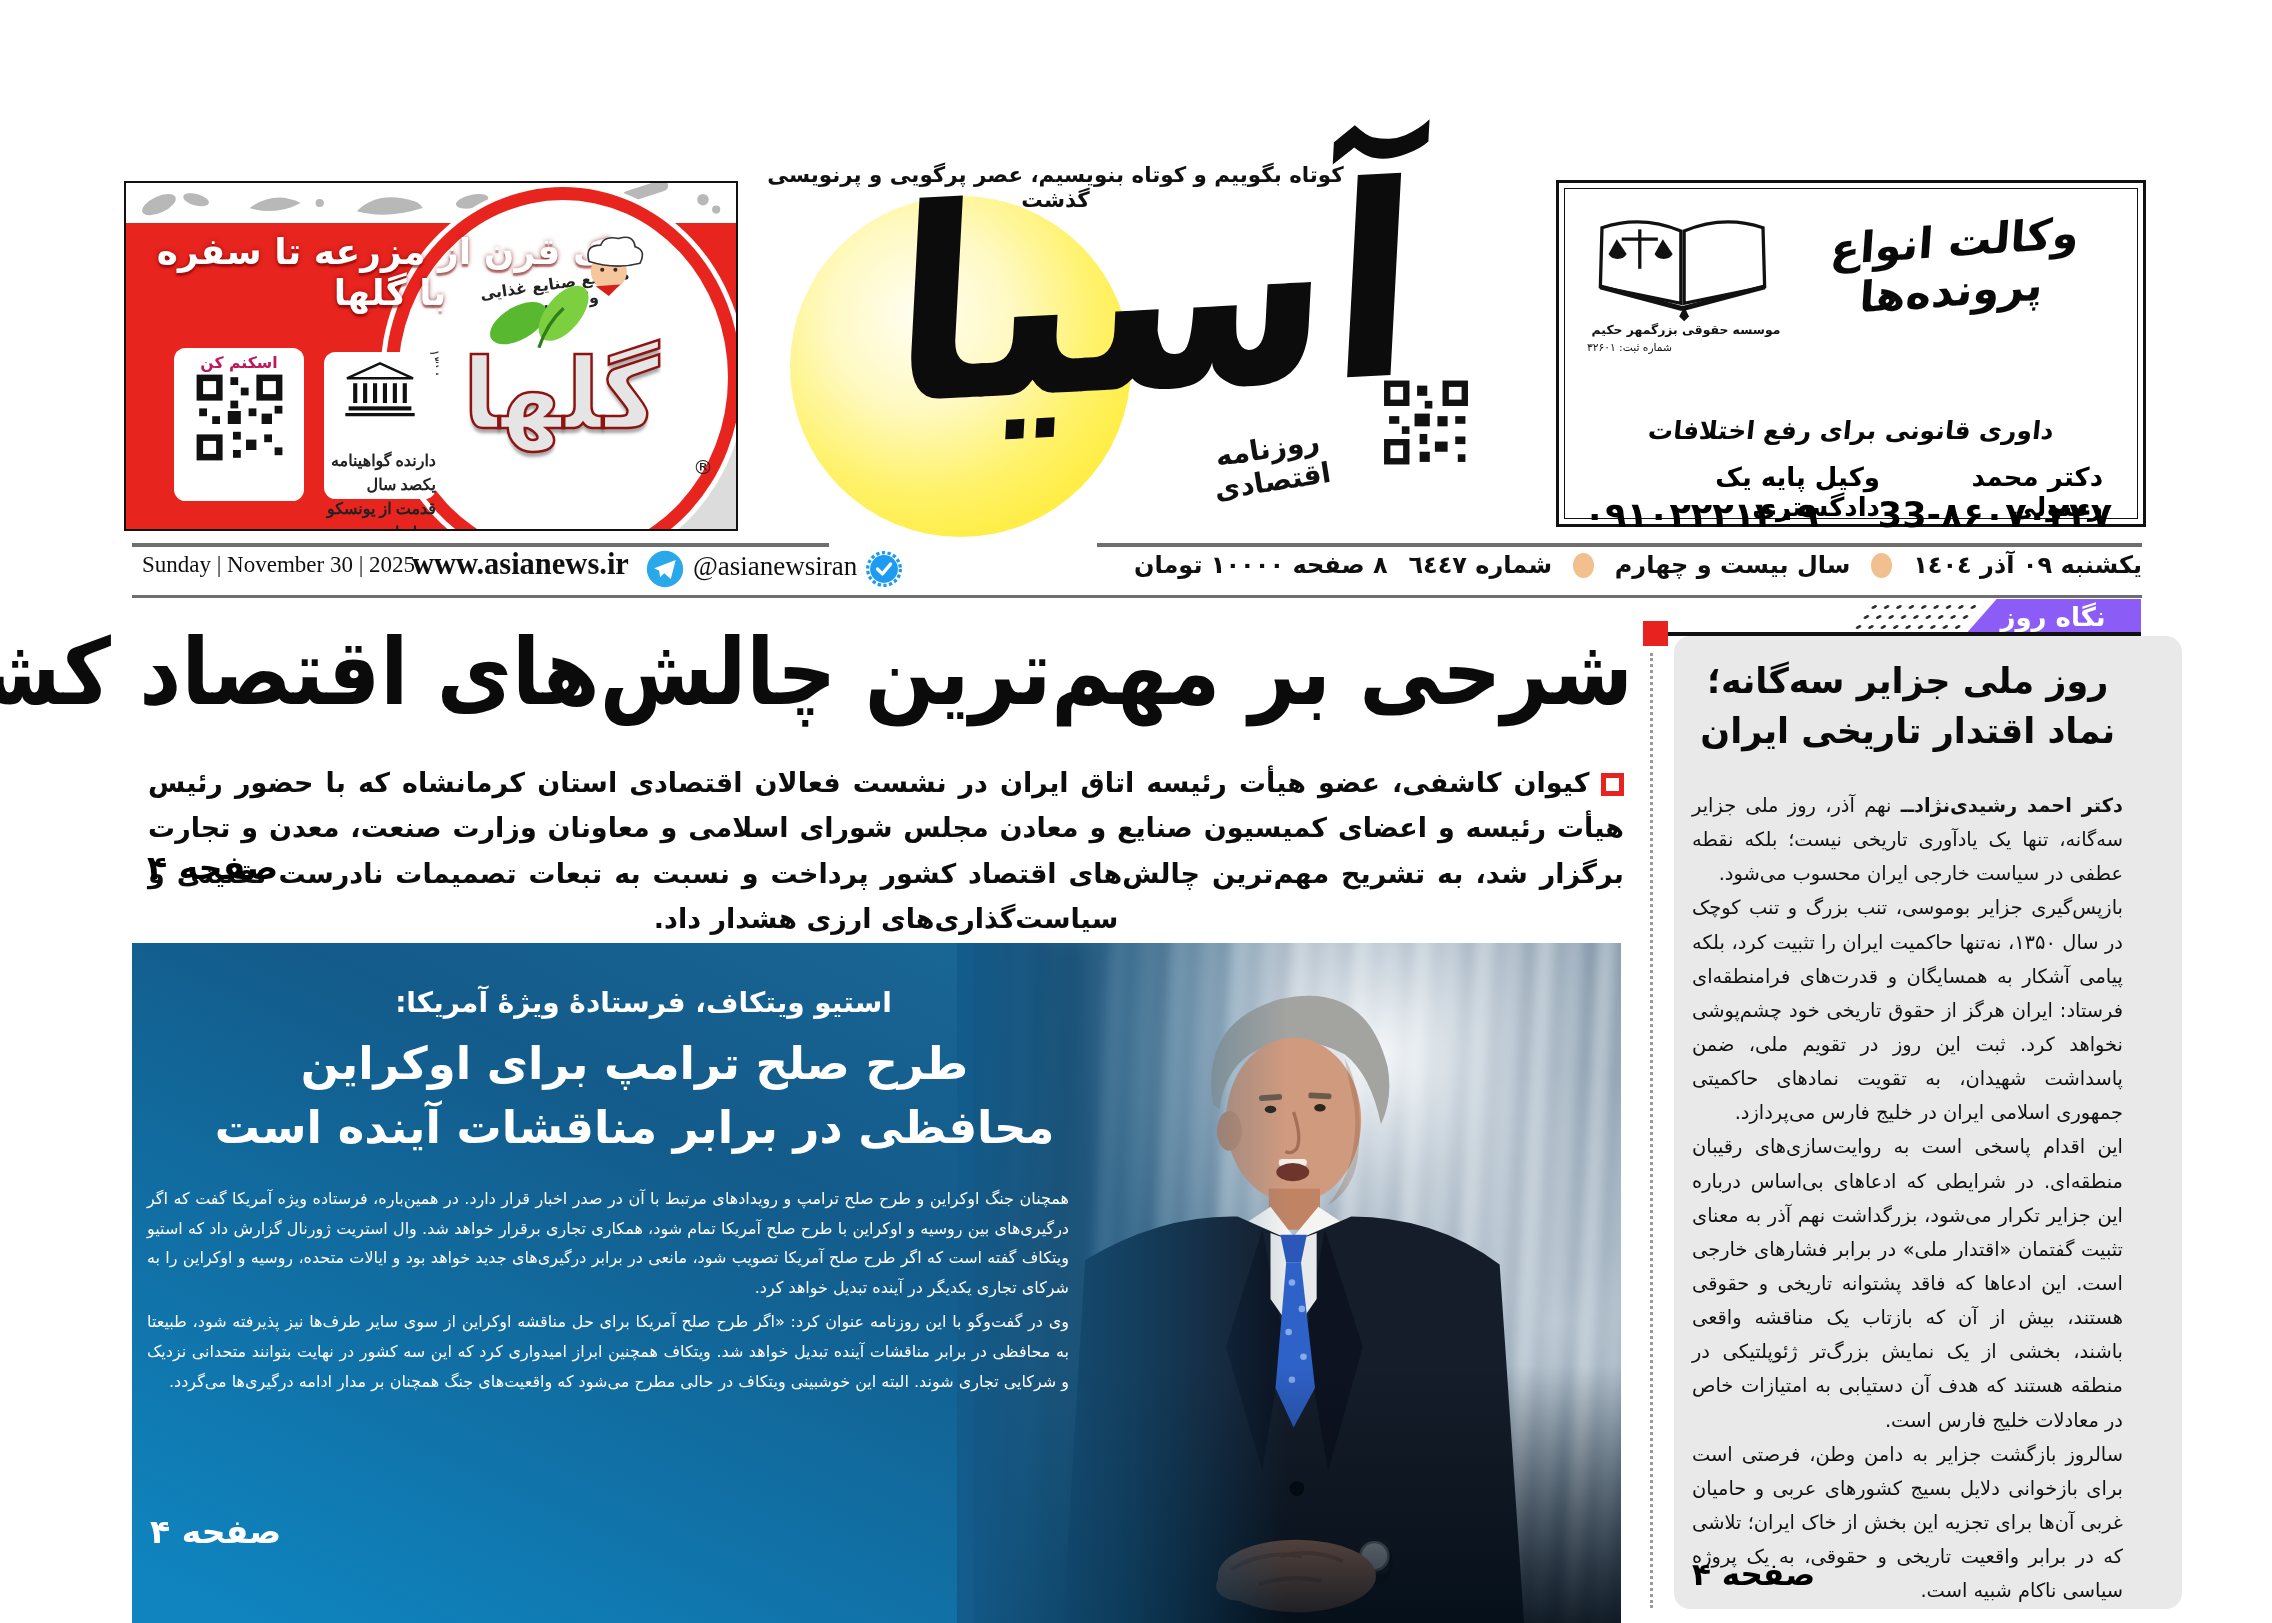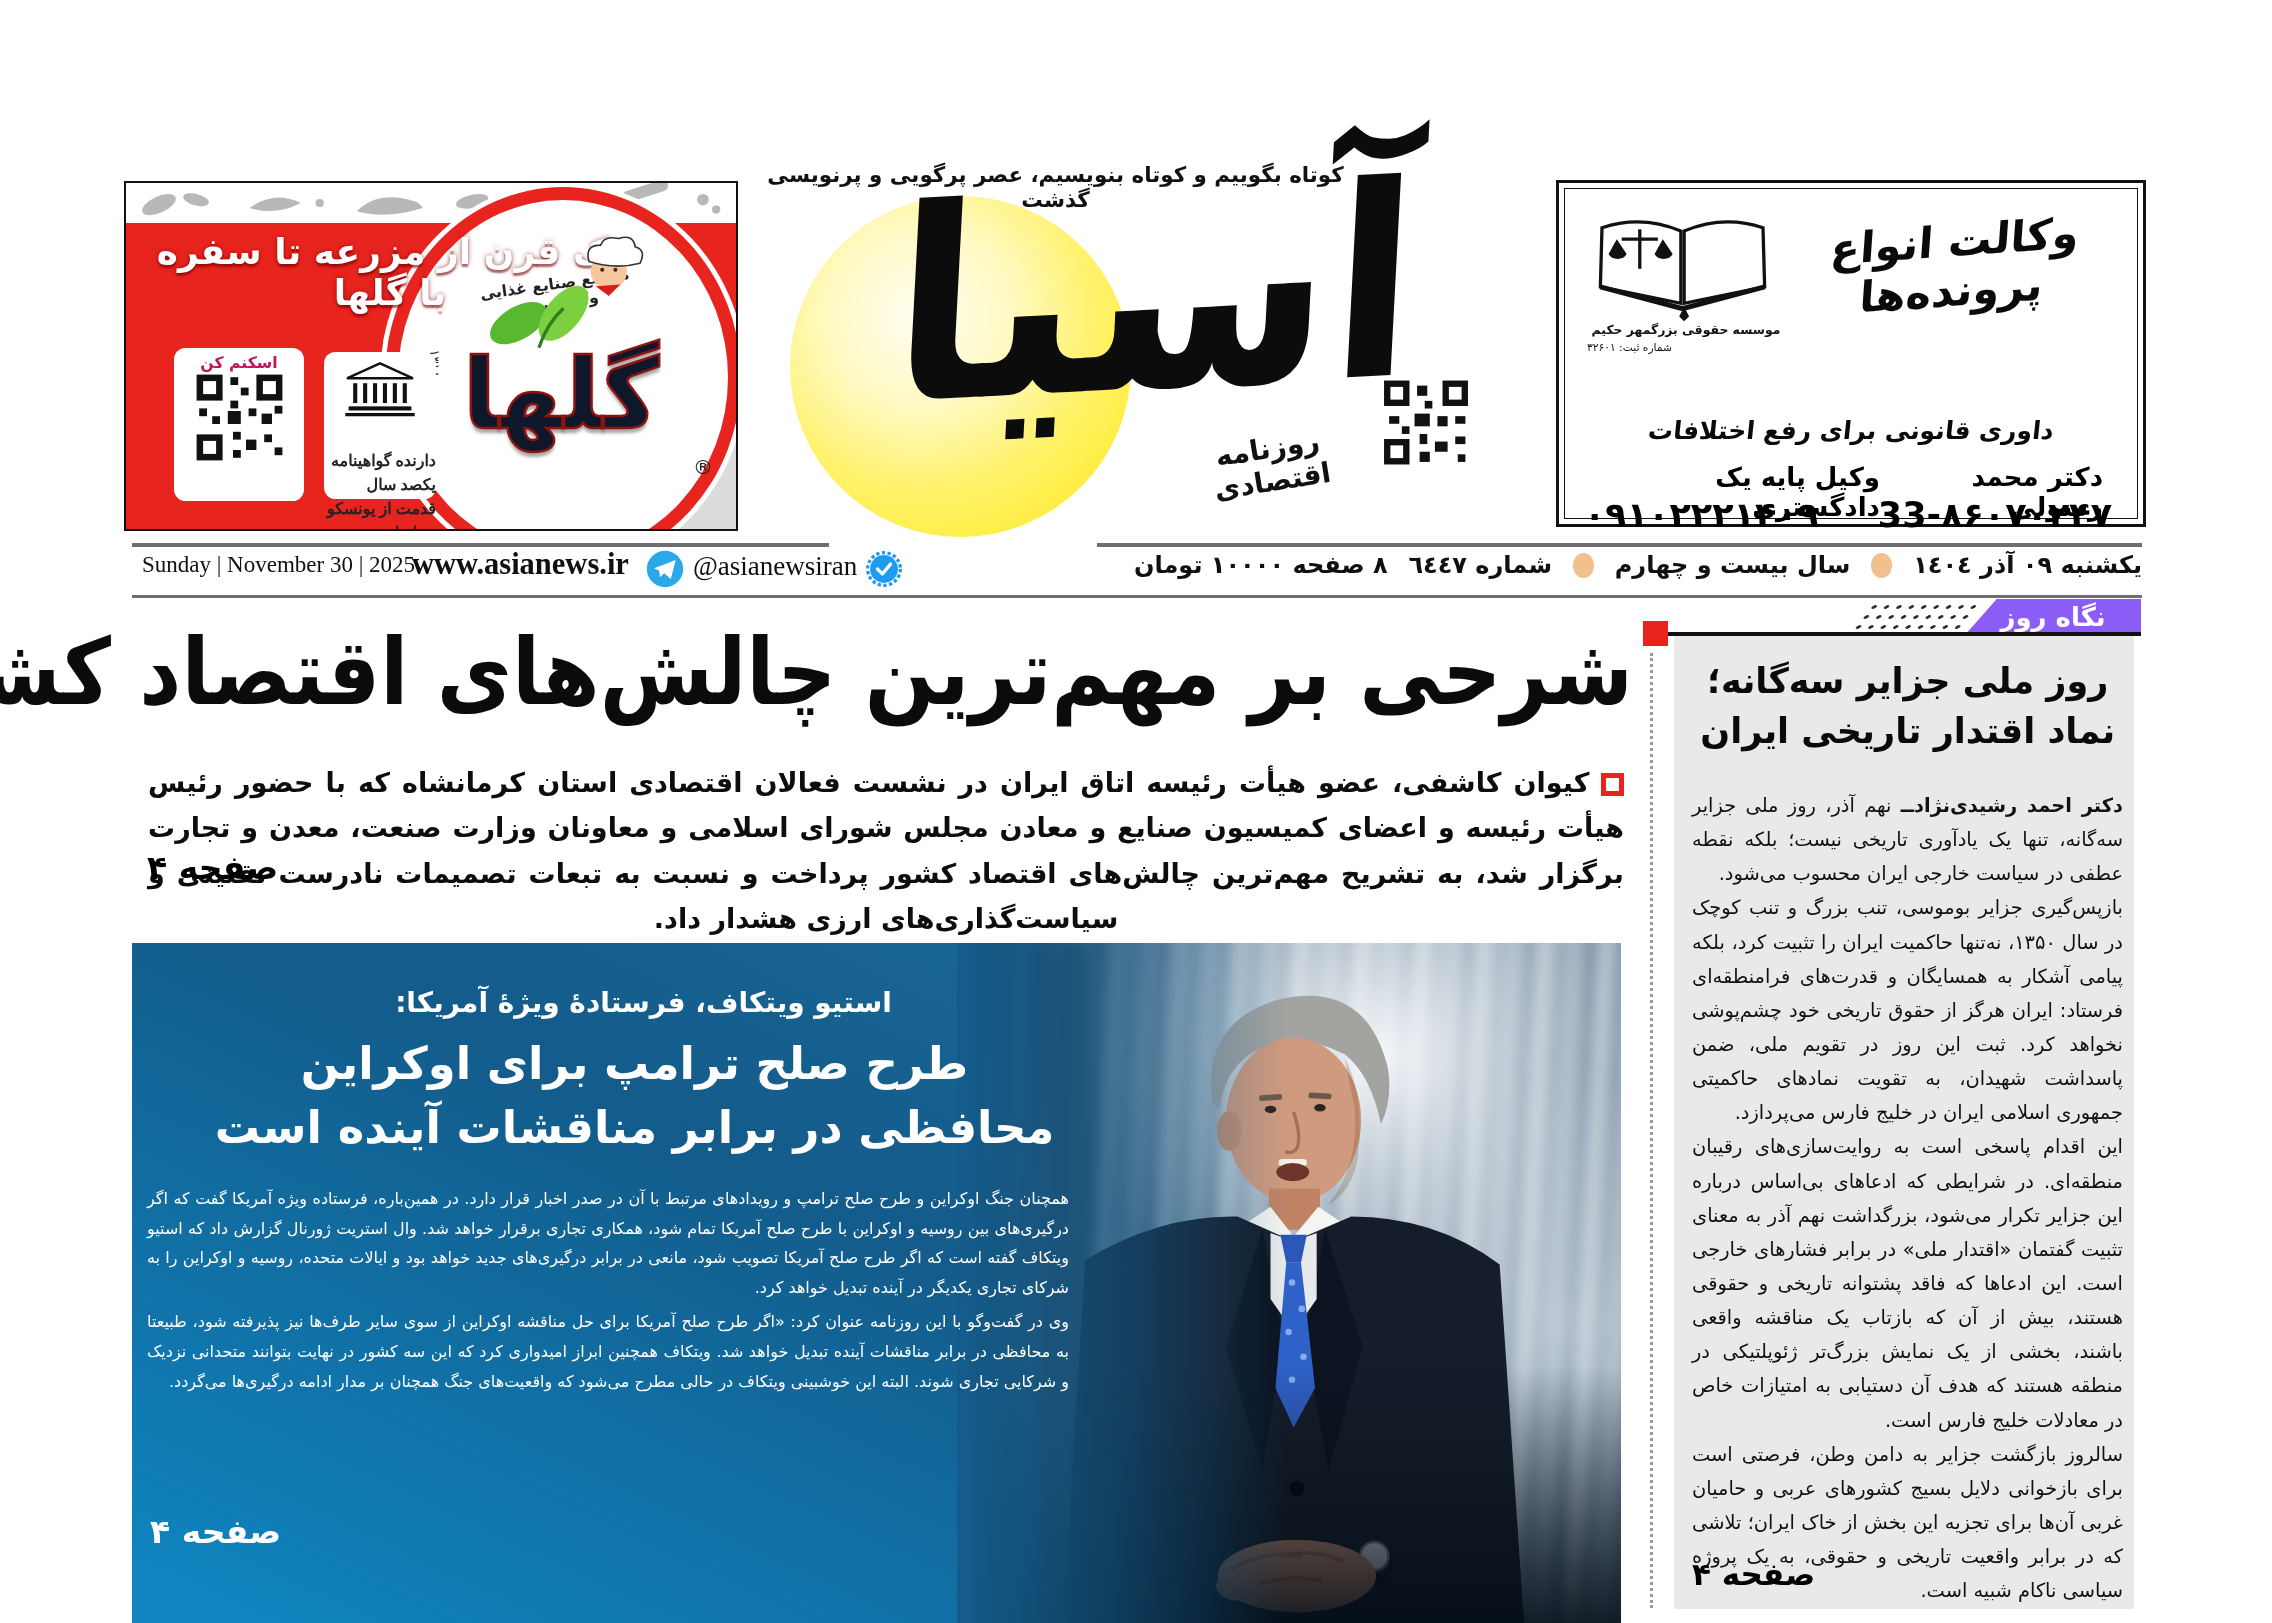--- a/index.html
+++ b/index.html
@@ -14,21 +14,21 @@
   .rule{background:#6e6e6e;height:4.1px;}
   .dot{display:inline-block;width:21.4px;height:25px;border-radius:50%;background:#f2bf8e;}
   
   #golha{left:124px;top:181px;width:610px;height:346px;border:2.5px solid #111;background:#e8241f;overflow:hidden;}
   #golha .herbstrip{left:0;top:0;width:100%;height:40px;background:#fff;}
   #golha .graypatch{right:0;top:148px;width:157px;height:198px;background:#dcdcdc;}
   #golha .banner{left:16.5px;top:48px;width:495px;color:#fff;font-size:36px;font-weight:bold;text-align:center;
       text-shadow:0 0 5px rgba(120,0,0,.65),0 2.5px 1.6px rgba(120,0,0,.5);}
   #golha .ellipse{left:272px;top:16.5px;width:330px;height:355px;background:#fff;border-radius:50%;
       box-shadow:0 0 0 13px #e8241f,0 0 0 18px #fff;}
-  #golha .brand{left:299px;top:155px;width:272px;font-size:97px;font-weight:bold;color:#0f172a;text-align:center;
+  #golha .brand{left:299px;top:155px;width:272px;font-size:97px;font-weight:bold;color:#e5e5e5;text-align:center;
       -webkit-text-stroke:2.5px #8d1410;text-shadow:0 5px 3.3px rgba(0,0,0,.35);}
   #golha .brandcap{left:323px;top:91px;width:214px;font-size:15.7px;color:#222;font-weight:bold;text-align:center;transform:rotate(-8deg);}
   #golha .brandyear{left:295px;top:173px;font-size:13px;color:#333;transform:rotate(90deg);}
   #golha .regmark{left:567px;top:272px;font-size:20px;color:#222;}
   .card{background:#fff;border-radius:11.5px;}
   #golha .qrcard{left:48px;top:165px;width:130px;height:153px;}
   #golha .qrlabel{width:100%;text-align:center;font-size:15.7px;font-weight:bold;color:#be185d;margin-top:5px;}
   #golha .unescocard{left:198px;top:169px;width:112px;height:147px;}
   #golha .unescocap{left:0;top:97px;width:112px;font-size:16px;color:#222;text-align:right;font-weight:bold;line-height:1.5;font-family:Liberation Serif, serif;}
   
@@ -78,21 +78,21 @@
   #wit-body p{margin:0 0 5px 0;}
   #wit-page{left:18px;top:569px;font-size:33px;font-weight:bold;color:#fff;}
   
   #tab{left:1965px;top:599px;width:176px;height:36px;background:#8b5cf6;
       clip-path:polygon(18% 0,100% 0,100% 100%,0 100%);display:flex;align-items:center;justify-content:center;}
   #tab span{color:#fff;font-size:26px;font-weight:bold;}
   #hatch{left:1859px;top:602px;width:115px;height:33px;transform:skewX(-38deg);
       background-image:radial-gradient(#2b2b2b 2px,transparent 2.4px);background-size:12.4px 10px;}
   #sb-rule{left:1643px;top:632px;width:498px;height:4.1px;background:#111;}
   #sb-square{left:1643px;top:621px;width:25px;height:25px;background:#e8231f;}
-  #graybox{left:1674px;top:636px;width:460px;height:973px;background:#e9e9e9;overflow:hidden;}
+  #graybox{left:1674px;top:636px;width:508px;height:973px;background:#e9e9e9;overflow:hidden;border-radius:16px;}
   #sb-headline{left:8.2px;top:21.4px;width:451px;font-size:35px;font-weight:bold;color:#0a0a0a;text-align:center;line-height:1.42;}
   #sb-body{left:18px;top:153px;width:431px;font-size:19.4px;color:#111;line-height:1.76;}
   #sb-body p{margin:0;}
   #sb-page{left:18px;top:920px;font-size:31px;font-weight:bold;color:#000;}
   #dotsep{left:1650px;top:653px;height:955px;width:0;border-left:3.3px dotted #9a9a9a;}
 </style>
 </head>
 <body>
 
 <div id="page">

